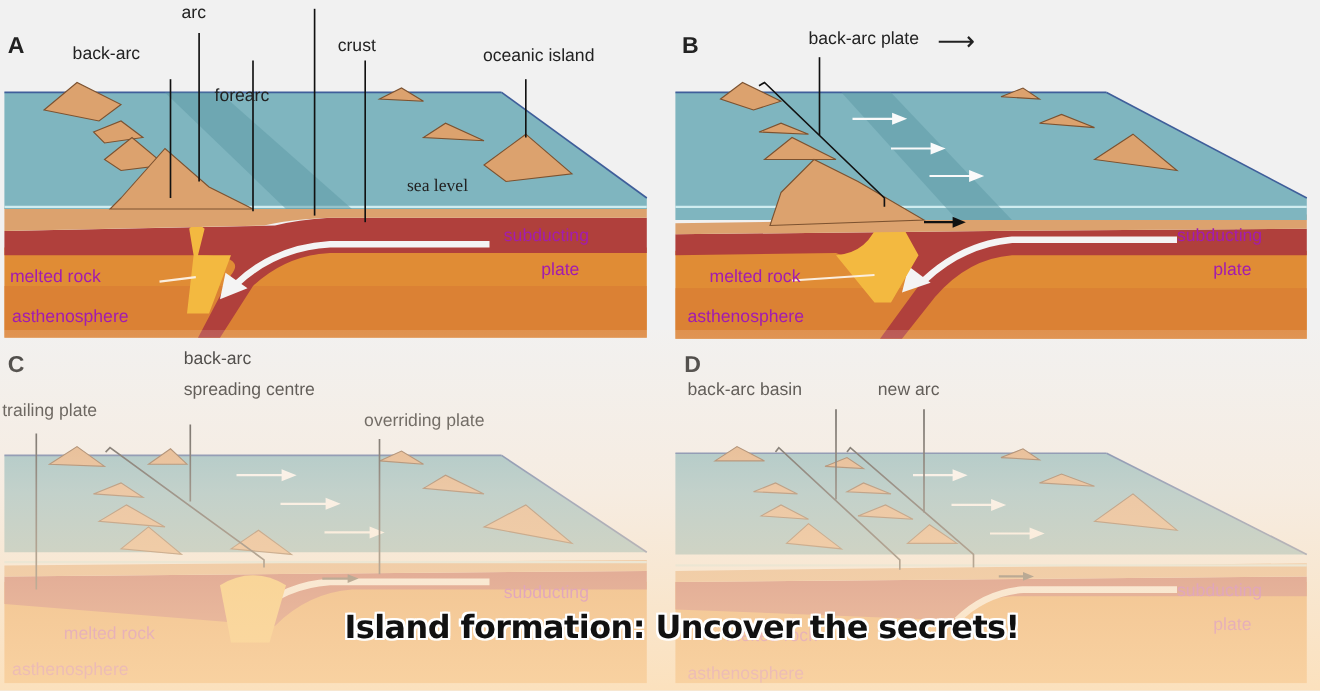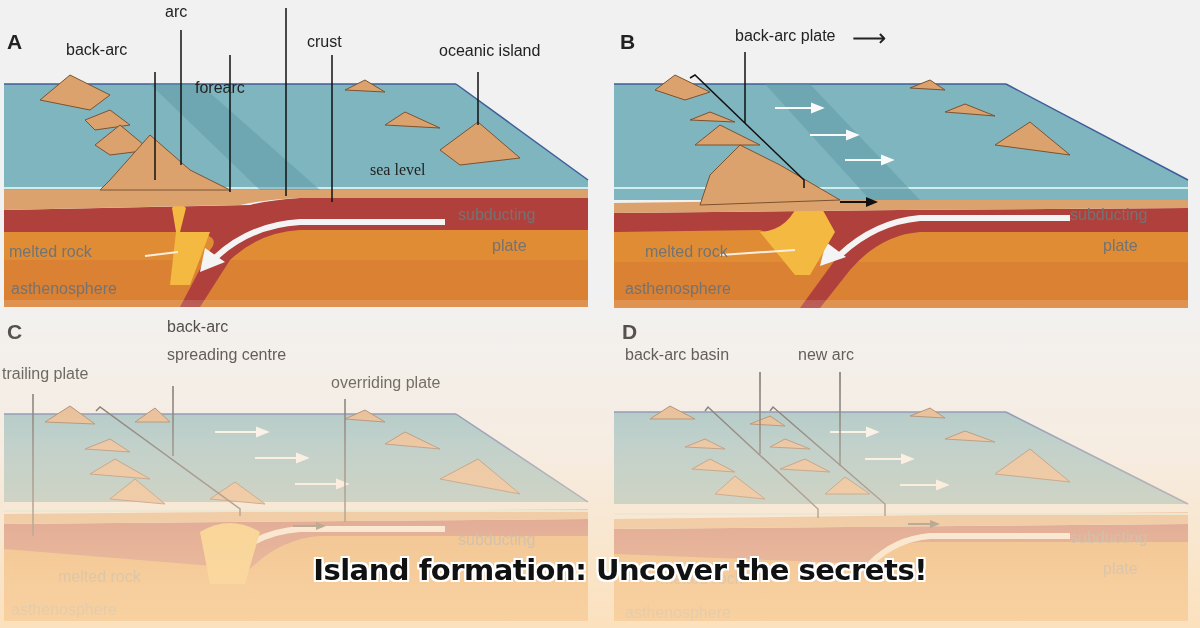--- a/index.html
+++ b/index.html
@@ -1,20 +1,20 @@
 <!DOCTYPE html>
 <html><head>
 <meta charset="utf-8">
 <style>
   html, body { margin:0; padding:0; }
   body { width:1200px; height:628px; overflow:hidden; background:#f1f1f1; font-family:"Liberation Sans", sans-serif; position:relative; }
   .panel { position:absolute; width:600px; height:314px; }
   .panel svg { position:absolute; left:0; top:0; }
   .lbl { position:absolute; font-size:16px; color:#222; white-space:nowrap; line-height:1; }
-  .lbl.w { color:#737373; }
+  .lbl.w { color:#a21caf; }
   .letter { position:absolute; font-weight:bold; font-size:21px; color:#222; }
   .fade { position:absolute; left:0; top:300px; width:1200px; height:328px;
           background:linear-gradient(to bottom, rgba(248,240,232,0.15) 0%, rgba(250,232,212,0.55) 45%, rgba(253,222,180,0.85) 100%); pointer-events:none; }
   .caption { position:absolute; left:0; width:1200px; top:553px; text-align:center; font-family:"DejaVu Sans", sans-serif; font-weight:bold; font-size:29px; color:#111;
              text-shadow: -2px -2px 0 #fff, 2px -2px 0 #fff, -2px 2px 0 #fff, 2px 2px 0 #fff, 0 2px 0 #fff, 0 -2px 0 #fff, 2px 0 0 #fff, -2px 0 0 #fff; letter-spacing:-0.5px;padding-left:20px; }
 </style>
 </head>
 <body>
 
 <div class="panel" style="left:0;top:0;">

